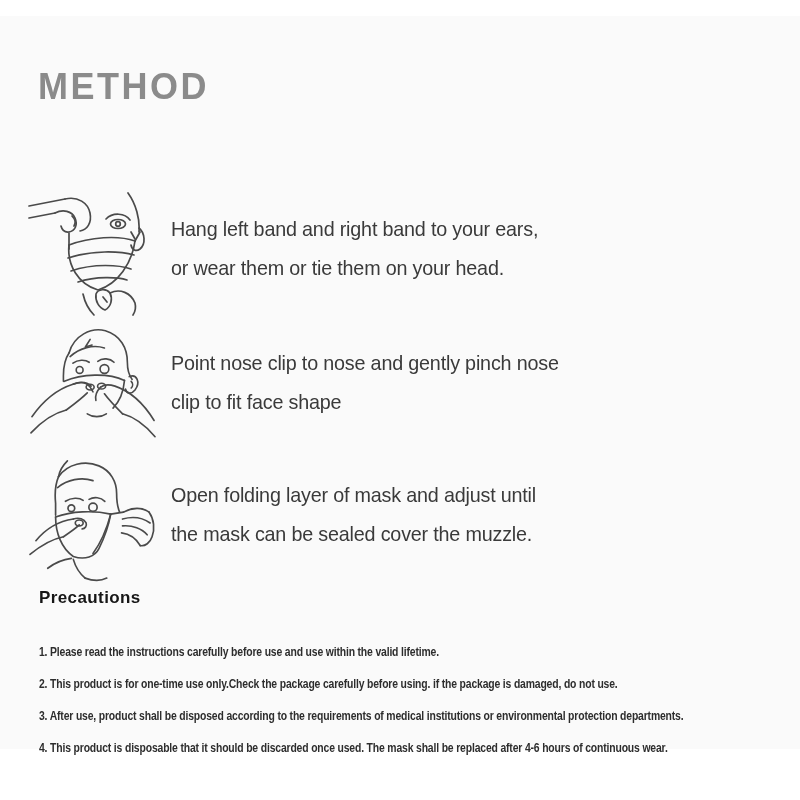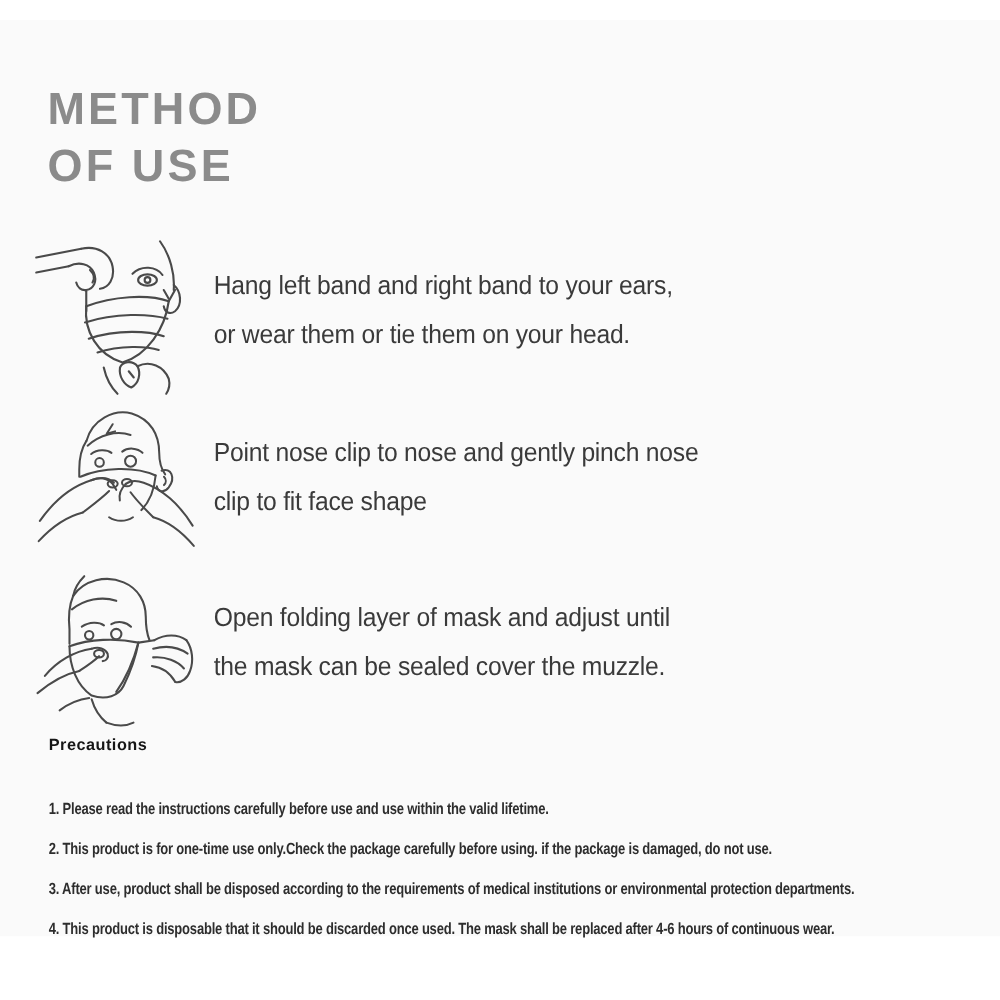--- a/index.html
+++ b/index.html
@@ -33,41 +33,40 @@
     transform: scaleX(0.94); transform-origin: left top;
     white-space: nowrap;
   }
   .caption-line {
     display: block; font-size: 21px; color: #3a3a3a;
     letter-spacing: -0.2px; line-height: 39px;
   }
 
   .precautions { position: absolute; left: 39px; top: 572px; width: 740px; }
   .precautions-heading {
-    font-size: 13px; font-weight: 700; color: #161616; letter-spacing: 0.4px;
+    font-size: 17px; font-weight: 700; color: #161616; letter-spacing: 0.4px;
   }
   .precautions-list { margin-top: 28px; }
   .precaution-item {
     font-size: 13px; font-weight: 600; color: #2d2d2d;
     line-height: 32px; white-space: nowrap;
     letter-spacing: -0.2px;
     transform: scaleX(0.8); transform-origin: left center;
   }
 
   .lineart { fill: none; stroke: #4a4a4a; stroke-width: 1.7;
              stroke-linecap: round; stroke-linejoin: round; }
 </style>
 </head>
 <body>
 
 <div class="sheet">
 
   <h1 class="title">
     <span class="title-line">METHOD</span>
-    <span class="title-line">OF USE</span>
   </h1>
 
   <div class="step step-1">
     <div class="step-illustration">
       <svg viewBox="0 0 130 126">
         <g class="lineart">
           <path d="M1 14 L37 7"></path>
           <path d="M1 26 L27 21"></path>
           <path d="M27 21 C35 17 44 19 47 26 C50 33 47 39 41 40 C37 40.5 34 38 33 34"></path>
           <path d="M37 7 C50 4 60 11 62 21 C64 31 59 38 52 39"></path>

